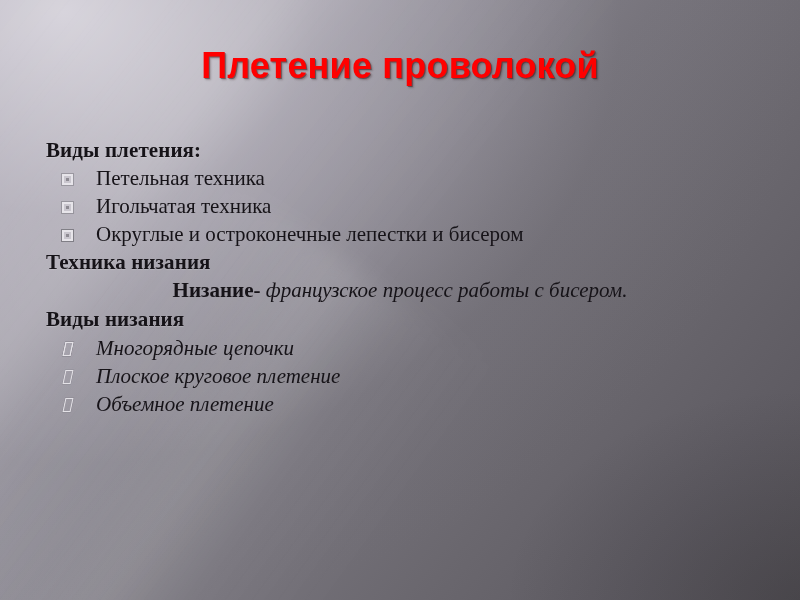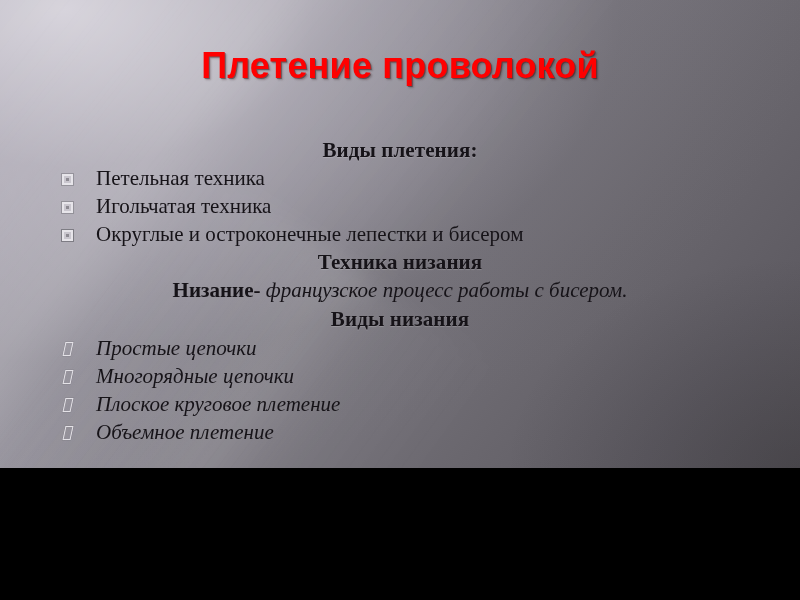--- a/index.html
+++ b/index.html
@@ -7,21 +7,21 @@
 
   html, body {
     width:800px; height:600px;
     overflow:hidden;
     background:#000;
   }
 
   
   #slide {
     position:relative;
-    width:800px; height:468px;
+    width:800px; height:600px;
     overflow:hidden;
     font-family:"Liberation Serif", serif;
     background:
       
       radial-gradient(120% 130% at 8% 2%, rgba(215,212,220,0.95) 0%, rgba(181,177,188,0.55) 26%, rgba(120,118,126,0.12) 58%, rgba(80,78,84,0.0) 78%),
       linear-gradient(128deg, #b8b4bf 0%, #a9a5b0 14%, #8e8b95 32%, #77747c 52%, #6a676e 70%, #5f5c63 86%, #565358 100%);
   }
 
   
   #streak-top {
@@ -88,21 +88,21 @@
 
   
   #body-block {
     position:absolute;
     left:46px; top:136px;
     width:708px;
     color:#161318;
   }
 
   .ctr-head {
-    text-align:center;
+    text-align:left;
     font-weight:bold;
     font-size:21px;
     line-height:28px;
     letter-spacing:0.1px;
     text-shadow:0 1px 1px rgba(255,255,255,0.18);
   }
 
   
   .def-line {
     text-align:center;
@@ -205,21 +205,20 @@
       <span class="def-body">французское процесс работы с бисером.</span>
     </div>
 
     <div class="ctr-head">Виды низания</div>
 
     <div class="spacer-1"></div>
 
     <ul class="blist group-italic">
       <li>
         <span class="bullet"></span>
-        <span>Простые цепочки</span>
       </li>
       <li>
         <span class="bullet"></span>
         <span>Многорядные цепочки</span>
       </li>
       <li>
         <span class="bullet"></span>
         <span>Плоское круговое плетение</span>
       </li>
       <li>

